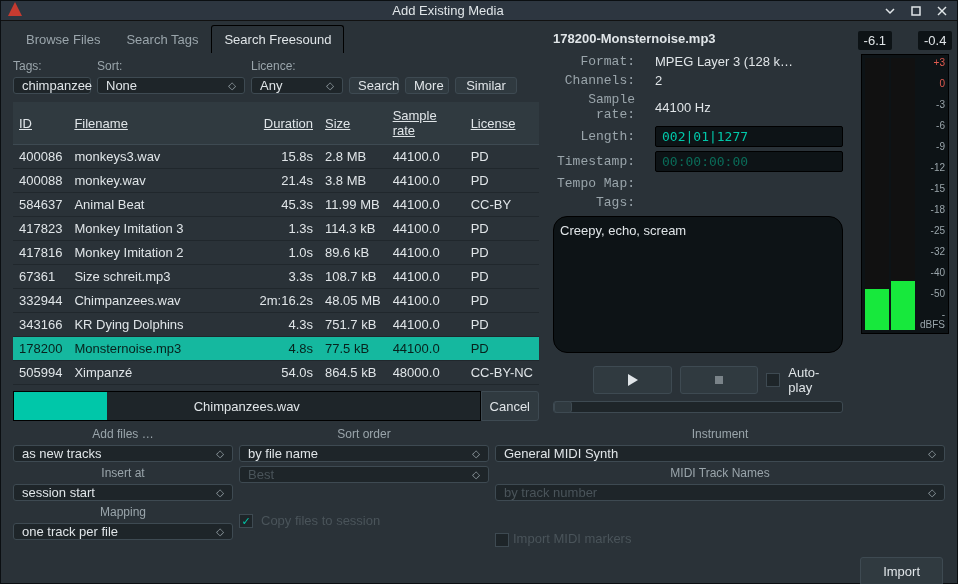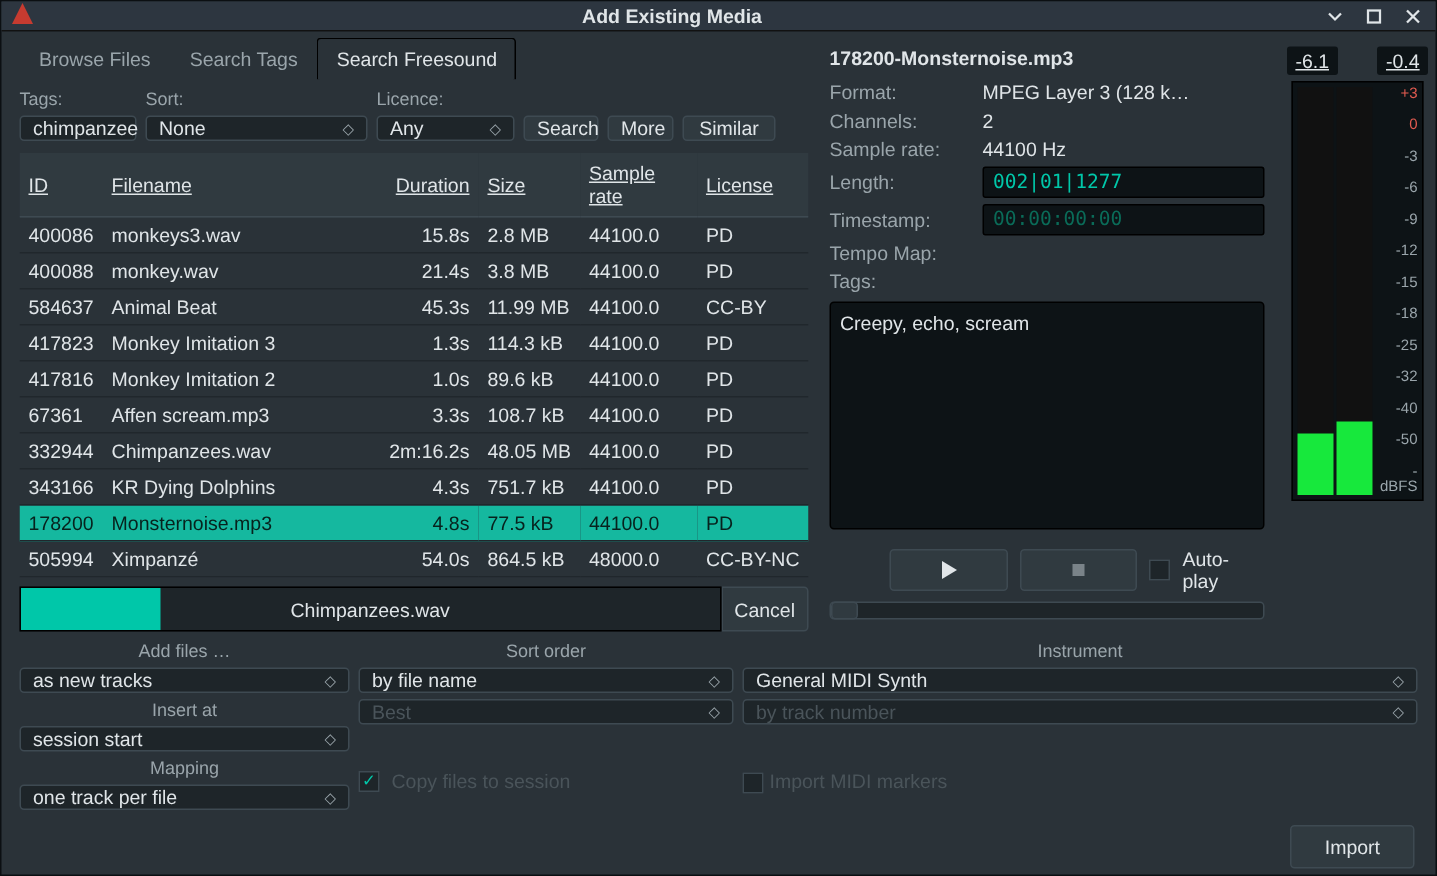--- a/index.html
+++ b/index.html
@@ -4,21 +4,21 @@
 <style>
 :root{
   --bg:#2a3238; --bg2:#252b31; --bg3:#1e2529; --bg4:#303a40;
   --teal:#00c7a9; --teal2:#15b89f; --red:#c63b30; --text:#e0e5e8;
   --text-dim:#9aa5ab; --border:#3e4a52; --green:#17e83c; --lime:#90ee5a;
 }
 *{box-sizing:border-box;font-family:-apple-system,"Segoe UI",sans-serif;font-size:13px;color:var(--text);}
 body{margin:0;background:#f5f5f5;width:958px;height:584px;overflow:hidden;}
 .window{width:958px;height:584px;background:var(--bg);border:1px solid #0b0f12;display:flex;flex-direction:column;}
 .titlebar{display:flex;align-items:center;height:32px;background:#2d3640;padding:0 6px;border-bottom:1px solid #111;}
-.title{flex:1;text-align:center;font-weight:700;}
+.title{flex:1;text-align:center;font-weight:400;}
 .winbtn{width:18px;height:18px;display:flex;align-items:center;justify-content:center;margin-left:8px;font-size:14px;cursor:pointer;}
 .body{flex:1;display:flex;flex-direction:column;padding:0;}
 .top{flex:1;display:flex;flex-direction:row;min-height:0;}
 .left{flex:1;display:flex;flex-direction:column;padding:4px 0 0 12px;min-width:0;}
 .right{width:318px;display:flex;flex-direction:column;padding:10px 8px 4px 8px;}
 .meters-col{width:100px;display:flex;flex-direction:column;align-items:center;padding:10px 8px 4px 4px;gap:4px;}
 .tabs{display:flex;gap:0;}
 .tab{padding:6px 12px;background:transparent;border:1px solid transparent;border-bottom:none;cursor:pointer;color:var(--text-dim);}
 .tab.active{background:var(--bg);border:1px solid #000;border-bottom:none;border-top-left-radius:3px;border-top-right-radius:3px;color:var(--text);}
 .filters{display:flex;gap:6px;padding:6px 6px 8px 0;align-items:flex-end;}
@@ -35,28 +35,28 @@
 tbody td{padding:4px 6px;white-space:nowrap;}
 tr.selected{background:var(--teal2);}
 tr.selected td{color:#07221d;}
 th.num,td.num{text-align:right;}
 .progress-row{display:flex;margin-top:6px;align-items:stretch;height:30px;}
 .progress-track{flex:1;position:relative;background:var(--bg3);border:1px solid #000;display:flex;align-items:center;justify-content:center;}
 .progress-fill{position:absolute;left:0;top:0;bottom:0;width:20%;background:var(--teal);}
 .progress-label{position:relative;z-index:1;}
 .previewtitle{font-weight:600;margin-bottom:8px;padding-left:6px;}
 .kv{display:grid;grid-template-columns:102px 1fr;row-gap:4px;align-items:center;padding:0 6px;}
-.k{color:var(--text-dim);text-align:left;padding-right:20px;}
+.k{color:var(--text-dim);text-align:right;padding-right:20px;font-family:Liberation Mono, monospace;}
 .vbox{background:#0d1316;border:1px solid #000;padding:2px 6px;border-radius:2px;color:var(--teal);font-family:monospace;}
-.tagbox{margin:6px;flex:1;background:#0d1316;border:1px solid #000;border-radius:3px;padding:6px;min-height:100px;}
+.tagbox{margin:6px;flex:1;background:#0d1316;border:1px solid #000;border-radius:14px;padding:6px;min-height:100px;}
 .transport{display:flex;gap:8px;align-items:center;margin:6px;padding-left:40px;}
 .trbtn{flex:1;height:28px;background:var(--bg4);border:1px solid var(--border);border-radius:3px;display:flex;align-items:center;justify-content:center;cursor:pointer;}
 .checkbox{width:14px;height:14px;border:1px solid var(--border);background:var(--bg3);display:inline-block;margin-right:4px;vertical-align:middle;}
 .checkbox.checked::after{content:"✓";color:var(--teal);font-size:11px;display:block;text-align:center;line-height:12px;}
-.meter-labels{display:flex;gap:26px;justify-content:center;font-size:10px;text-decoration:underline;}
+.meter-labels{display:flex;gap:26px;justify-content:center;font-size:10px;}
 .meter-labels span{background:#0d1316;padding:2px 6px;border-radius:2px;}
 .meters{display:flex;gap:2px;height:280px;background:#0d1316;border:1px solid #000;padding:3px;}
 .meter-bar{width:24px;background:#111;position:relative;}
 .fill{position:absolute;bottom:0;left:0;right:0;background:var(--green);}
 .meter-scale{display:flex;flex-direction:column;justify-content:space-between;height:100%;}
 .meter-scale span{font-size:10px;color:var(--text-dim);line-height:1;text-align:right;}
 .bottom-options{display:grid;grid-template-columns:220px 250px 1fr;gap:6px;padding:6px 12px 0 12px;}
 .opt-col{display:flex;flex-direction:column;gap:4px;}
 .opt-label{text-align:center;font-size:12px;color:var(--text-dim);}
 .disabled{color:#4a545a;}
@@ -173,21 +173,21 @@
                 <tr>
                   <td>417816</td>
                   <td>Monkey Imitation 2</td>
                   <td class="num">1.0s</td>
                   <td>89.6 kB</td>
                   <td>44100.0</td>
                   <td>PD</td>
                 </tr>
                 <tr>
                   <td>67361</td>
-                  <td>Affen scream.mp3</td>
+                  <td>Size schreit.mp3</td>
                   <td class="num">3.3s</td>
                   <td>108.7 kB</td>
                   <td>44100.0</td>
                   <td>PD</td>
                 </tr>
                 <tr>
                   <td>332944</td>
                   <td>Chimpanzees.wav</td>
                   <td class="num">2m:16.2s</td>
                   <td>48.05 MB</td>
@@ -334,20 +334,21 @@
           <span class="checkbox checked disabled"></span>
           <span class="disabled">Copy files to session</span>
         </div>
       </div>
       <div class="opt-col">
         <span class="opt-label">Instrument</span>
         <div class="select">
             <span>General MIDI Synth</span>
             <span class="chev">◇</span>
           </div>
+        <span class="opt-label">MIDI Track Names</span>
         <div class="select disabled">
             <span class="disabled">by track number</span>
             <span class="chev">◇</span>
           </div>
         <div style="display:flex;gap:48px;margin-top:26px" class="disabled">
           <div><span class="checkbox"></span><span class="disabled">Import MIDI markers</span></div>
         </div>
       </div>
     </div>
 

